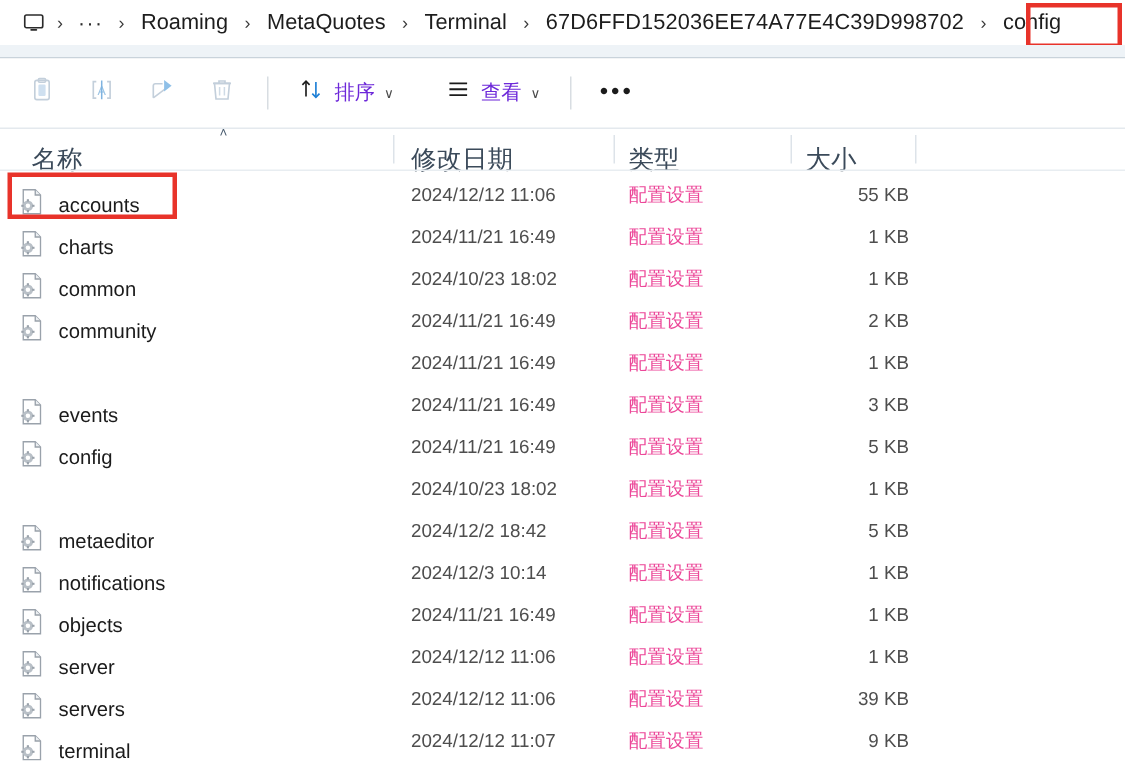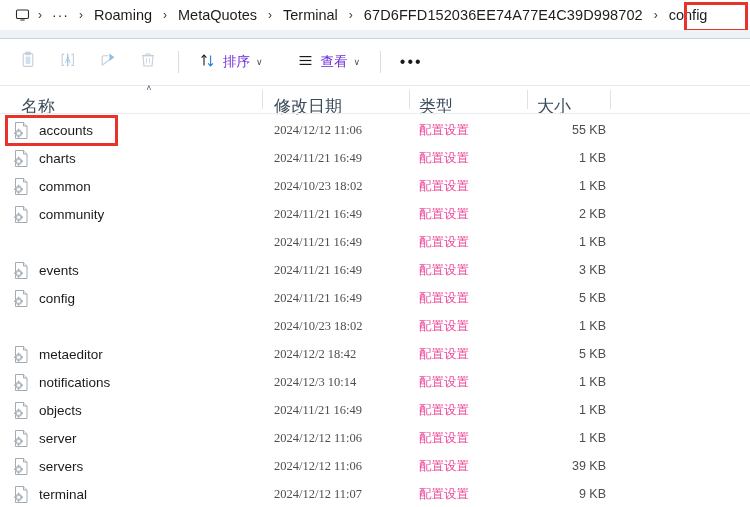--- a/index.html
+++ b/index.html
@@ -191,37 +191,36 @@
   .row {
     position: relative;
     height: 28px;
     display: flex;
     align-items: center;
   }
   .row .name-cell {
     position: absolute;
     left: 13px;
     display: flex;
-    align-items: center;
+    align-items: flex-end;
     width: 240px;
     height: 28px;
   }
   .row .fname {
     font-size: 13.5px;
     color: #1b1b1b;
     margin-left: 9px;
     white-space: nowrap;
   }
   .row .date-cell {
     position: absolute;
     left: 274px;
     font-size: 12.5px;
     color: #4e4e4e;
     white-space: nowrap;
-    font-family: Liberation Serif, serif;
   }
   .row .type-cell {
     position: absolute;
     left: 419px;
     font-size: 12.5px;
     color: #ec4899;
     white-space: nowrap;
   }
   .row .size-cell {
     position: absolute;

